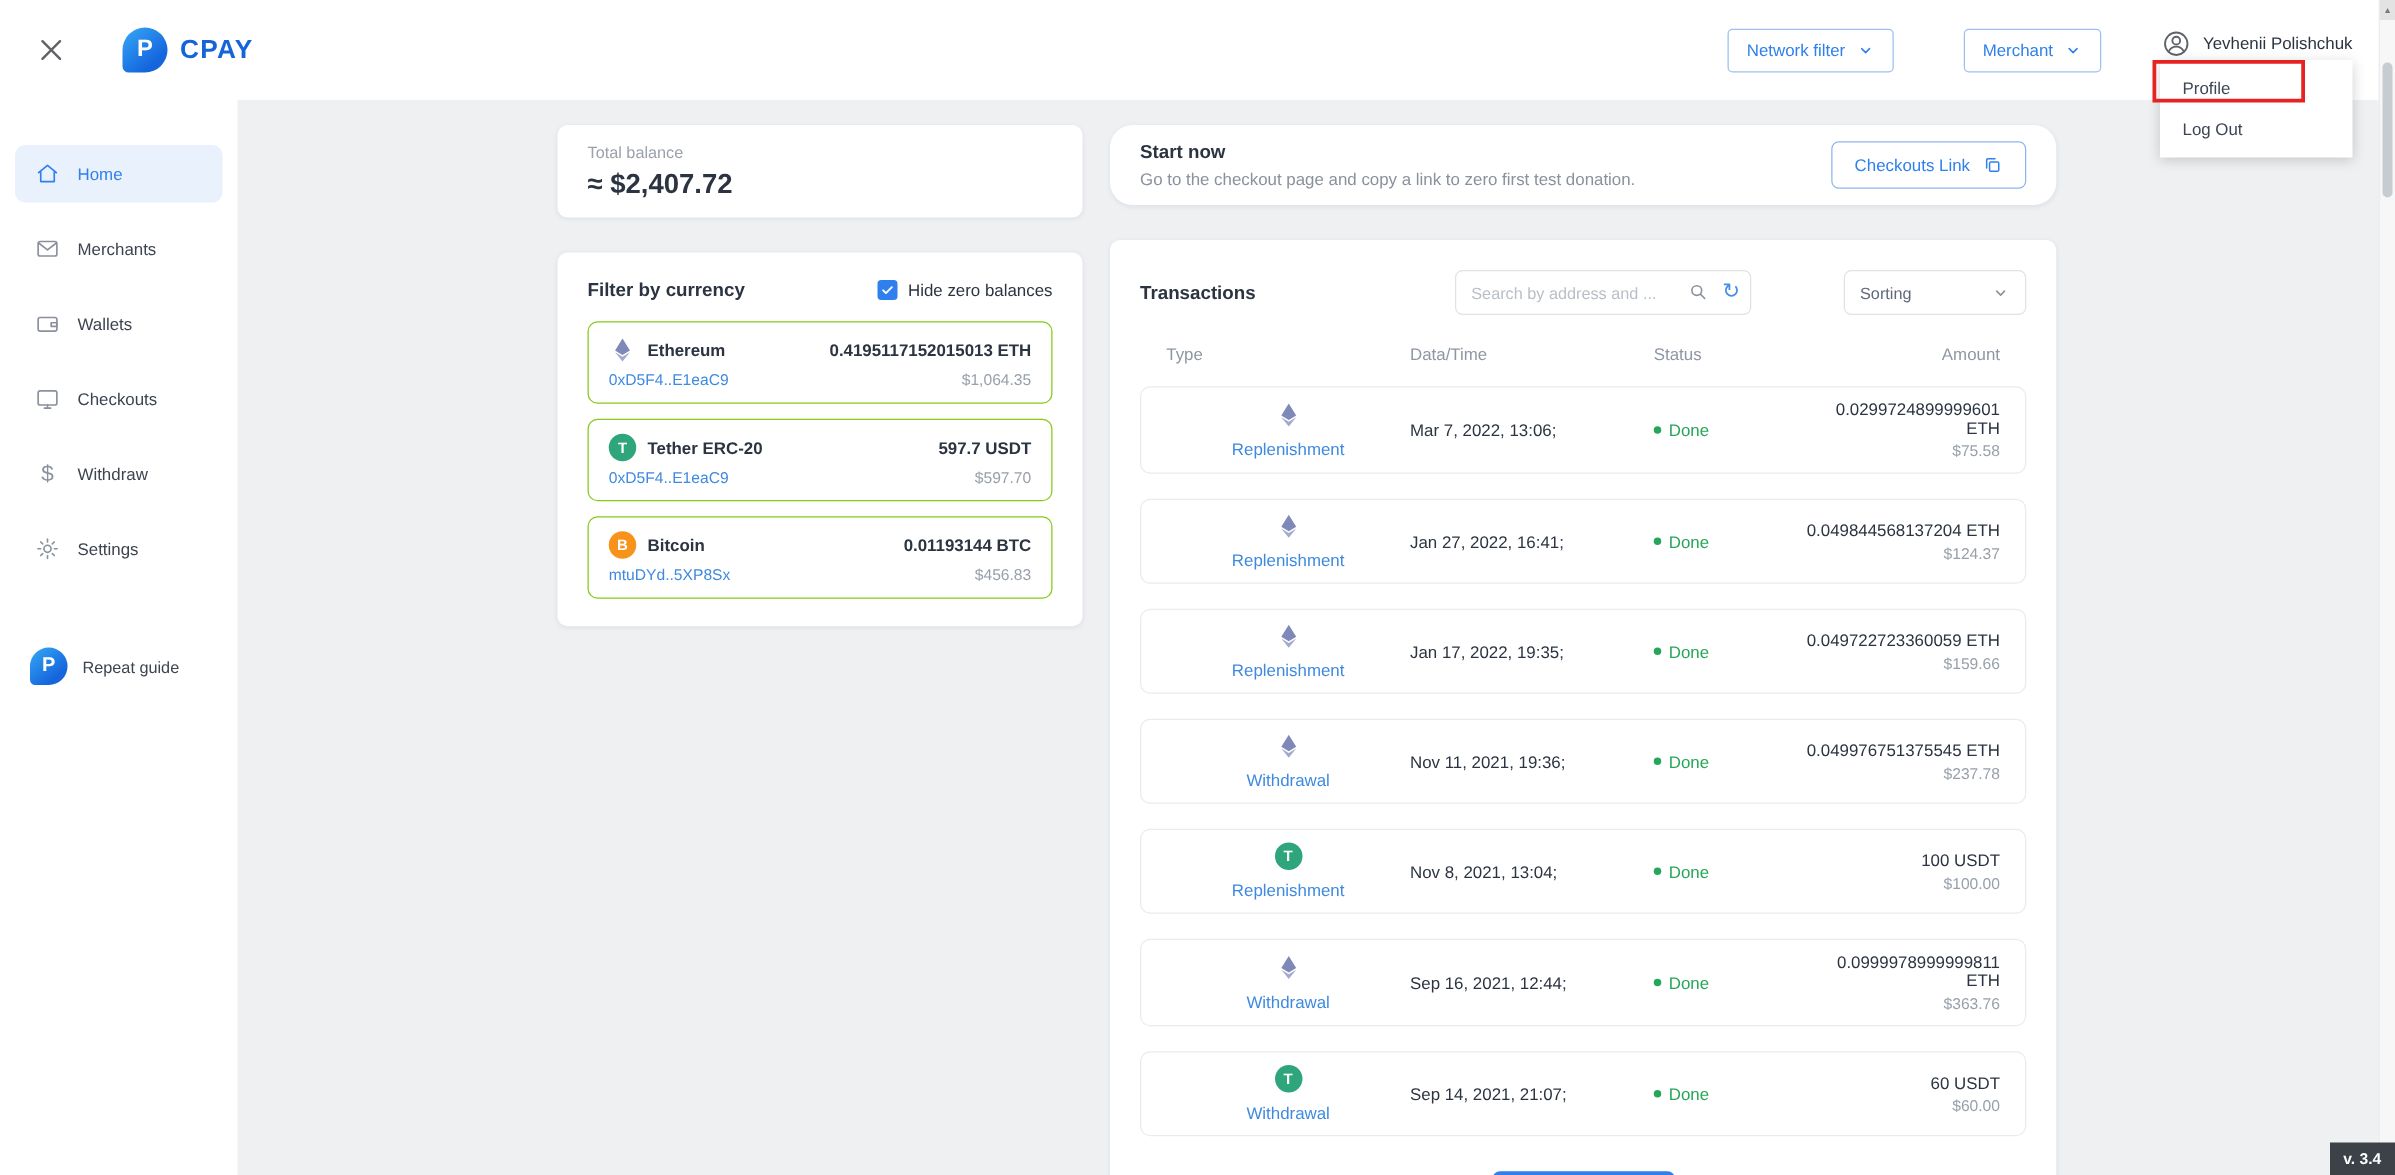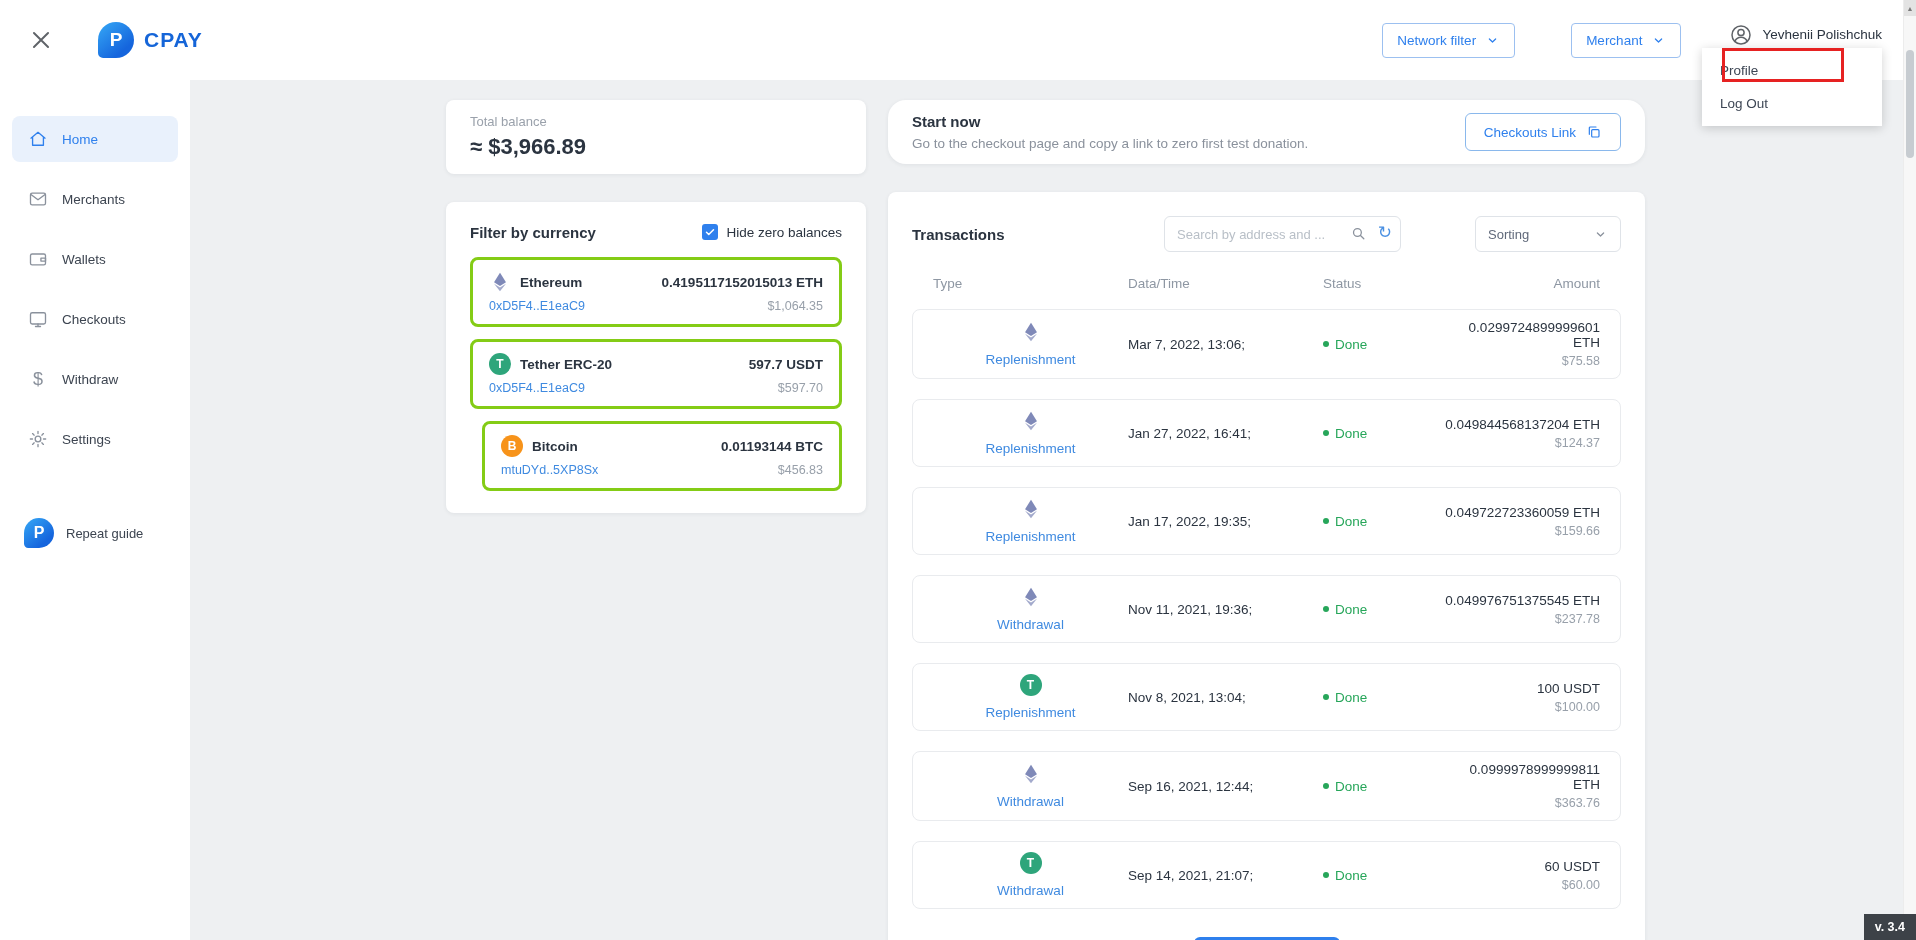--- a/index.html
+++ b/index.html
@@ -49,22 +49,22 @@
   .balance-card { padding: 14px 24px; margin-bottom: 28px; }
   .balance-label { font-size: 13px; color: #9aa1ab; margin-bottom: 5px; }
   .balance-value { font-size: 22px; font-weight: 600; color: #2b3440; }
 
   .filter-card { padding: 22px 24px; }
   .filter-head { display: flex; align-items: flex-start; justify-content: space-between; margin-bottom: 16px; }
   .card-title { font-size: 15px; font-weight: 700; color: #2b3440; }
   .cbx-row { display: flex; align-items: center; gap: 8px; }
   .cbx { width: 16px; height: 16px; background: #2f80ed; border-radius: 3px; display: flex; align-items: center; justify-content: center; cursor: pointer; }
   .cbx svg { width: 12px; height: 12px; }
-  .cur-item { border: 3px solid #84cc16; border-radius: 8px; padding: 11px 16px; margin-bottom: 12px; }
-  .cur-item:last-child { margin-bottom: 0; margin-left: 12px; }
+  .cur-item { border: 1px solid #84cc16; border-radius: 8px; padding: 11px 16px; margin-bottom: 12px; }
+  .cur-item:last-child { margin-bottom: 0; }
   .cur-line1, .cur-line2 { display: flex; align-items: center; justify-content: space-between; }
   .cur-line2 { margin-top: 6px; }
   .cur-left { display: flex; align-items: center; gap: 9px; }
   .cur-name { font-weight: 700; font-size: 13.5px; }
   .cur-amt { font-weight: 600; font-size: 13.5px; }
   .addr { color: #3f8ae0; font-size: 12.5px; text-decoration: none; cursor: pointer; }
   .fiat { color: #98a0aa; font-size: 12.5px; }
 
   .coin { width: 22px; height: 22px; border-radius: 50%; display: flex; align-items: center; justify-content: center; color: #fff; font-weight: 700; font-size: 12px; flex: 0 0 auto; }
   .coin.eth { background: transparent; }
@@ -99,21 +99,21 @@
   .tx-link { color: #3f8ae0; text-decoration: none; cursor: pointer; }
   .tx-date { color: #2b3440; }
   .tx-status { color: #27a65a; display: flex; align-items: center; }
   .dot { width: 6px; height: 6px; border-radius: 50%; background: #27a65a; margin-right: 6px; }
   .tx-amt { text-align: right; }
   .amt { color: #2b3440; font-size: 13.5px; }
   .tx-amt .fiat { margin-top: 4px; }
   .show-more { display: block; width: 146px; height: 44px; background: #2f80ed; border: none; border-radius: 6px; margin: 28px auto 24px; cursor: pointer; }
 
   
-  .user-menu { position: absolute; top: 48px; right: 34px; width: 180px; background: #fff; box-shadow: 0 2px 10px rgba(0,0,0,.18); padding: 6px 0; z-index: 50; }
+  .user-menu { position: absolute; top: 48px; right: 34px; width: 154px; background: #fff; box-shadow: 0 2px 10px rgba(0,0,0,.18); padding: 6px 0; z-index: 50; }
   .menu-item { padding: 9px 18px; font-size: 13.5px; color: #3d4654; cursor: pointer; }
   .annotation-red { position: absolute; left: 1722px; top: 48px; width: 122px; height: 34px; border: 3px solid #e62222; z-index: 60; pointer-events: none; }
 
   
   .scrollbar { position: absolute; top: 0; right: 0; width: 13px; height: 940px; background: #f7f7f7; border-left: 1px solid #ececec; z-index: 40; }
   .scroll-up { height: 16px; background: #e3e3e3; display: flex; align-items: center; justify-content: center; font-size: 7px; color: #7a7a7a; cursor: pointer; }
   .scroll-thumb { position: absolute; top: 50px; left: 2px; width: 8px; height: 108px; background: #c7ccd1; border-radius: 4px; cursor: pointer; }
   .version-badge { position: absolute; right: 0; bottom: 0; background: #3d4248; color: #fff; font-size: 12.5px; font-weight: 700; padding: 6px 11px; z-index: 70; }
 </style>
 </head>
@@ -213,21 +213,21 @@
       <div class="repeat-guide">
         <span class="cpay-mark small"></span>
         <span>Repeat guide</span>
       </div>
     </aside>
 
     <main class="content">
       <div class="col-left">
         <section class="card balance-card">
           <div class="balance-label">Total balance</div>
-          <div class="balance-value">≈ $3,966.89</div>
+          <div class="balance-value">≈ $2,407.72</div>
         </section>
 
         <section class="card filter-card">
           <div class="filter-head">
             <div class="card-title">Filter by currency</div>
             <div class="cbx-row">
               <span class="cbx">
                   <svg viewBox="0 0 24 24" fill="none" stroke="#fff" stroke-width="3" stroke-linecap="round" stroke-linejoin="round">
                     <path d="M5 12.5 L9.5 17 L19 7.5"></path>
                   </svg>

